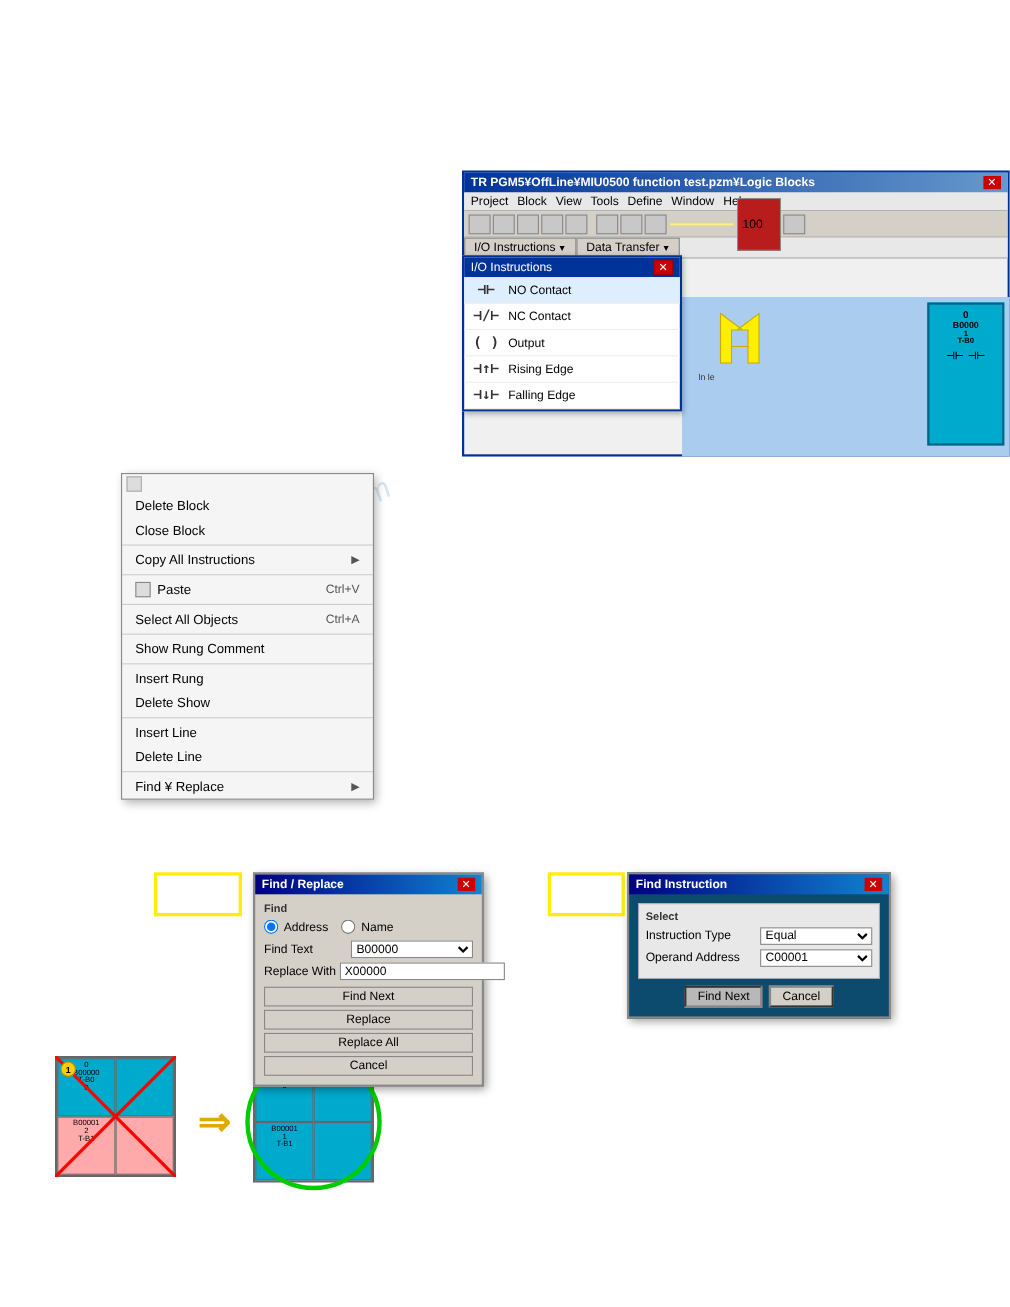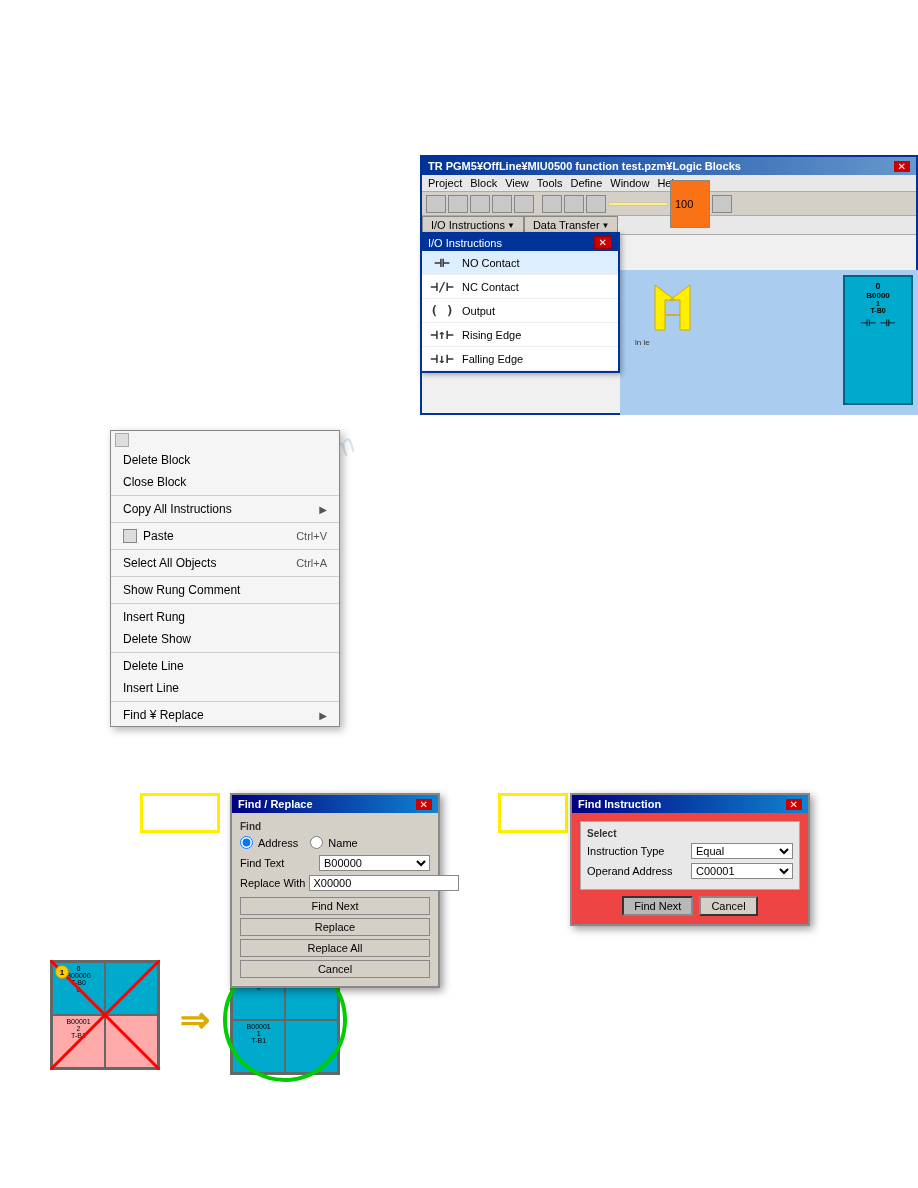--- a/index.html
+++ b/index.html
@@ -51,21 +51,21 @@
       gap: 2px;
       padding: 0 4px;
     }
     .tb-btn {
       width: 20px; height: 18px;
       background: #c8c8c8;
       border: 1px solid #888;
       display: inline-block;
     }
     .zoom-box {
-      background: #f97316;
+      background: #b91c1c;
       border: 1px solid #888;
       padding: 17px 4px;
       font-size: 11px;
       width: 40px;
     }
 
     
     .io-bar {
       background: #e8e8e8;
       display: flex;
@@ -242,21 +242,21 @@
       cursor: pointer;
       text-align: center;
     }
 
     
     .find-instruction-dialog {
       position: absolute;
       top: 793px;
       left: 570px;
       width: 240px;
-      background: #ef4444;
+      background: #0c4a6e;
       border: 2px solid #888;
       box-shadow: 3px 3px 8px rgba(0,0,0,0.4);
       z-index: 30;
       font-size: 11px;
     }
     .fi-body {
       padding: 8px;
     }
     .fi-section {
       border: 1px solid #aaa;
@@ -471,24 +471,24 @@
   </div>
   <div class="ctx-separator"></div>
   <div class="ctx-item">
     <span>Insert Rung</span>
   </div>
   <div class="ctx-item">
     <span>Delete Show</span>
   </div>
   <div class="ctx-separator"></div>
   <div class="ctx-item">
+    <span>Insert Line</span>
+  </div>
+  <div class="ctx-item">
     <span>Delete Line</span>
-  </div>
-  <div class="ctx-item">
-    <span>Insert Line</span>
   </div>
   <div class="ctx-separator"></div>
   <div class="ctx-item">
     <span>Find ¥ Replace</span>
     <span class="ctx-arrow">▶</span>
   </div>
 </div>
 
 <div class="yellow-box-left"></div>
 <div class="yellow-box-right"></div>

